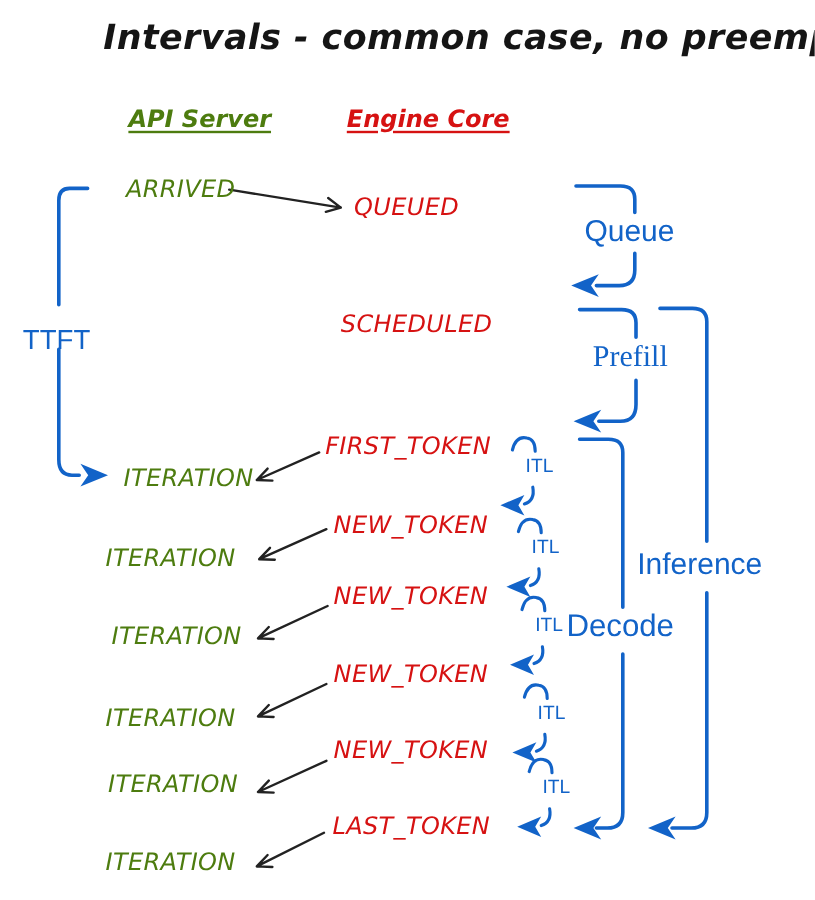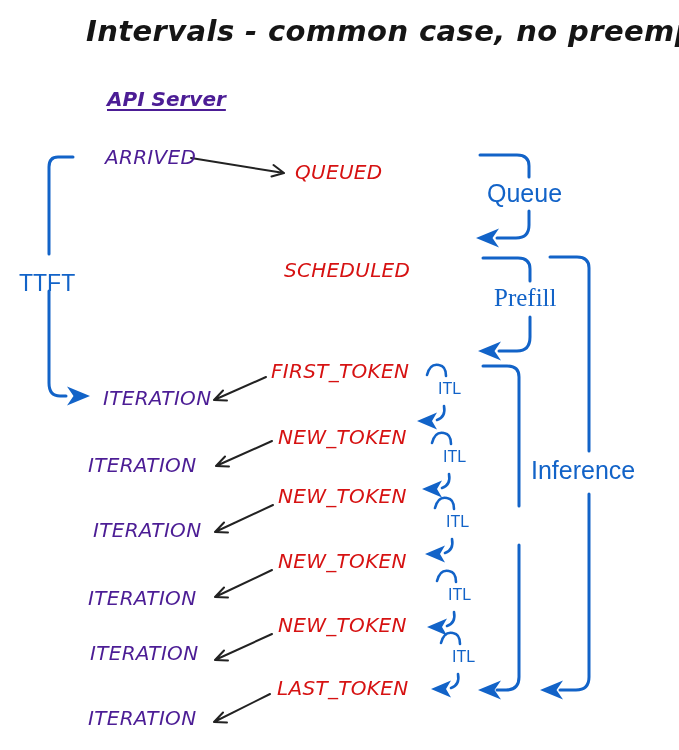--- a/index.html
+++ b/index.html
@@ -7,21 +7,21 @@
     position:relative;
     width:679px;height:750px;
     background:#ffffff;
     overflow:hidden;
     font-family:"DejaVu Sans",sans-serif;
   }
   #connectors{position:absolute;left:0;top:0;width:679px;height:750px;}
   .txt{position:absolute;white-space:nowrap;line-height:1.05;}
   .hand{font-family:"DejaVu Sans",sans-serif;font-style:italic;}
   .blue-label{font-family:"Liberation Sans",sans-serif;color:#1263C8;font-style:normal;}
-  .orange{color:#4c1d95;}
+  .orange{color:#4d7c0f;}
   .red{color:#D61212;}
   .evt{font-size:20px;letter-spacing:0.3px;}
   .hdr{font-size:20px;font-weight:600;text-decoration:underline;text-underline-offset:3px;}
   #title{left:86px;top:16px;font-size:29px;font-weight:700;color:#151515;letter-spacing:0.4px;}
   #hdr-api{left:107px;top:89px;}
   #hdr-engine{left:289px;top:89px;}
   
   #ev-arrived{left:105px;top:147px;}
   #ev-it1{left:103px;top:388px;}
   #ev-it2{left:88px;top:455px;}
@@ -127,20 +127,21 @@
       <path class="black-line" d="M272,634 L215,660 M215,660 L228,660.5 M215,660 L224,650.5"></path>
     </g>
     <g>
       <path class="black-line" d="M270,694 L214,722 M214,722 L227,722.5 M214,722 L223,712.5"></path>
     </g>
   </svg>
 
   <div id="title" class="txt hand">Intervals - common case, no preemptions</div>
 
   <div id="hdr-api" class="txt hand hdr orange">API Server</div>
+  <div id="hdr-engine" class="txt hand hdr red">Engine Core</div>
 
   <div id="ev-arrived" class="txt hand evt orange">ARRIVED</div>
   <div id="ev-it1" class="txt hand evt orange">ITERATION</div>
   <div id="ev-it2" class="txt hand evt orange">ITERATION</div>
   <div id="ev-it3" class="txt hand evt orange">ITERATION</div>
   <div id="ev-it4" class="txt hand evt orange">ITERATION</div>
   <div id="ev-it5" class="txt hand evt orange">ITERATION</div>
   <div id="ev-it6" class="txt hand evt orange">ITERATION</div>
 
   <div id="ev-queued" class="txt hand evt red">QUEUED</div>
@@ -149,19 +150,20 @@
   <div id="ev-nt1" class="txt hand evt red">NEW_TOKEN</div>
   <div id="ev-nt2" class="txt hand evt red">NEW_TOKEN</div>
   <div id="ev-nt3" class="txt hand evt red">NEW_TOKEN</div>
   <div id="ev-nt4" class="txt hand evt red">NEW_TOKEN</div>
   <div id="ev-last" class="txt hand evt red">LAST_TOKEN</div>
 
   <div id="lb-ttft" class="txt blue-label">TTFT</div>
   <div id="lb-queue" class="txt blue-label">Queue</div>
   <div id="lb-prefill" class="txt blue-label">Prefill</div>
   <div id="lb-inference" class="txt blue-label">Inference</div>
+  <div id="lb-decode" class="txt blue-label">Decode</div>
   <div id="lb-itl1" class="txt blue-label itl">ITL</div>
   <div id="lb-itl2" class="txt blue-label itl">ITL</div>
   <div id="lb-itl3" class="txt blue-label itl">ITL</div>
   <div id="lb-itl4" class="txt blue-label itl">ITL</div>
   <div id="lb-itl5" class="txt blue-label itl">ITL</div>
 
 </div>
 
 </body></html>

